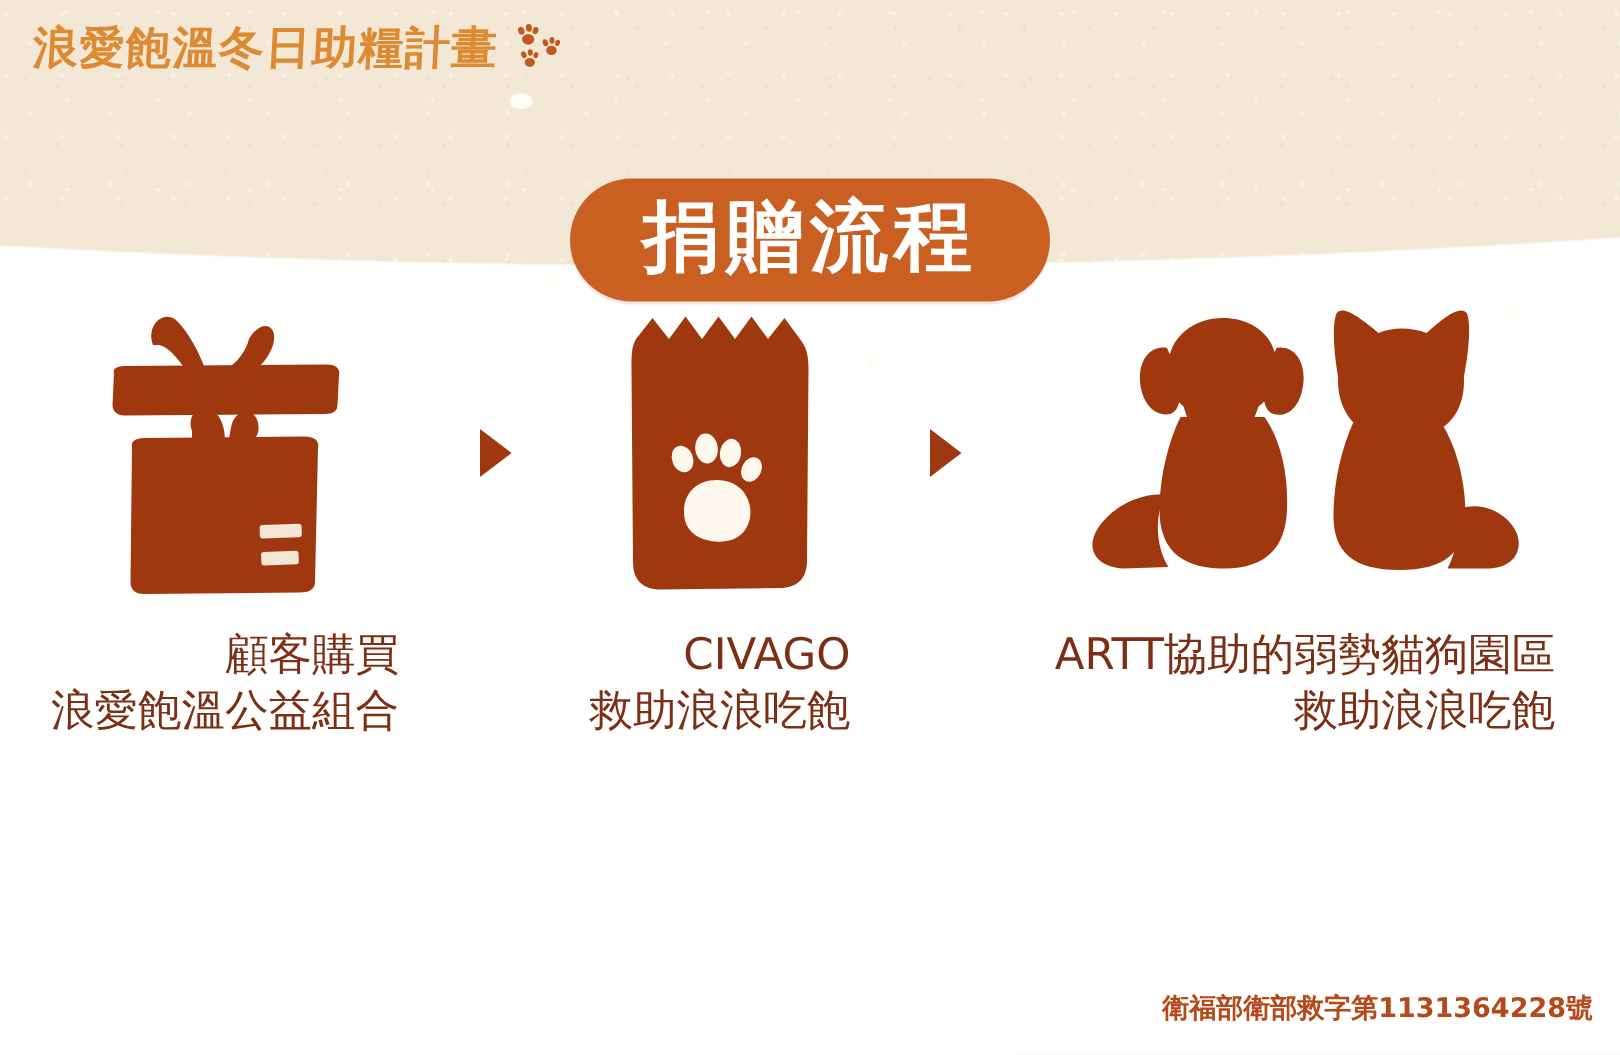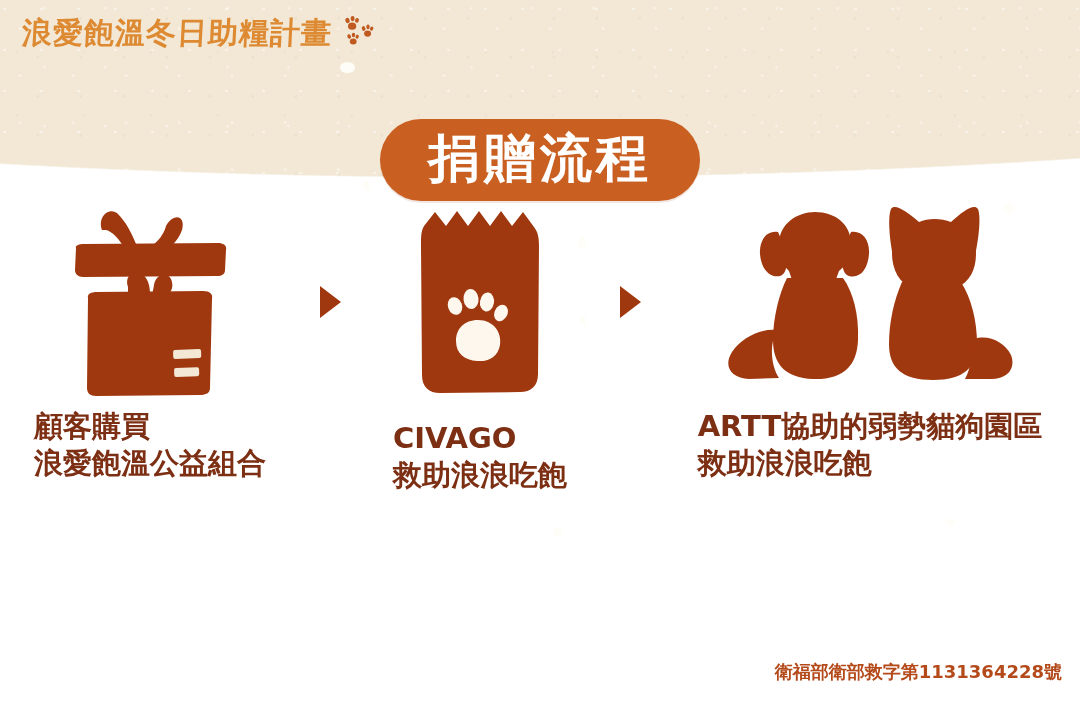--- a/index.html
+++ b/index.html
@@ -97,43 +97,44 @@
   }
 
   
   .flow {
     position:absolute; left:0; top:196px; width:1080px;
     display:flex; align-items:flex-start; justify-content:center;
   }
   .step { display:flex; flex-direction:column; align-items:center; }
   .step-art { height:212px; display:flex; align-items:center; justify-content:center; }
   .step-caption {
-    text-align:left;
+    margin-top:10px;
+    text-align:right;
     color:#7d2f14;
     font-family:"DejaVu Sans",sans-serif;
-    font-size:29px; font-weight:bold;
+    font-size:29px; font-weight:normal;
     line-height:1.26;
     white-space:nowrap;
   }
   .step-caption .l1 { display:block; }
   .step-caption .l2 { display:block; }
 
   .arrow-cell {
     height:212px;
     display:flex; align-items:center; justify-content:center;
   }
   .arrow {
     width:0; height:0;
     border-top:16px solid transparent;
     border-bottom:16px solid transparent;
     border-left:21px solid #a0380f;
   }
 
   .s1 { width:300px; }
-  .s2 { width:240px;gap:12px; }
+  .s2 { width:240px; }
   .s3 { width:420px; }
   .a1 { width:60px; }
   .a2 { width:60px; }
 
   
   .footer {
     position:absolute; right:18px; top:660px;
     color:#b4491a;
     font-family:"DejaVu Sans",sans-serif;
     font-size:18px; font-weight:bold;

